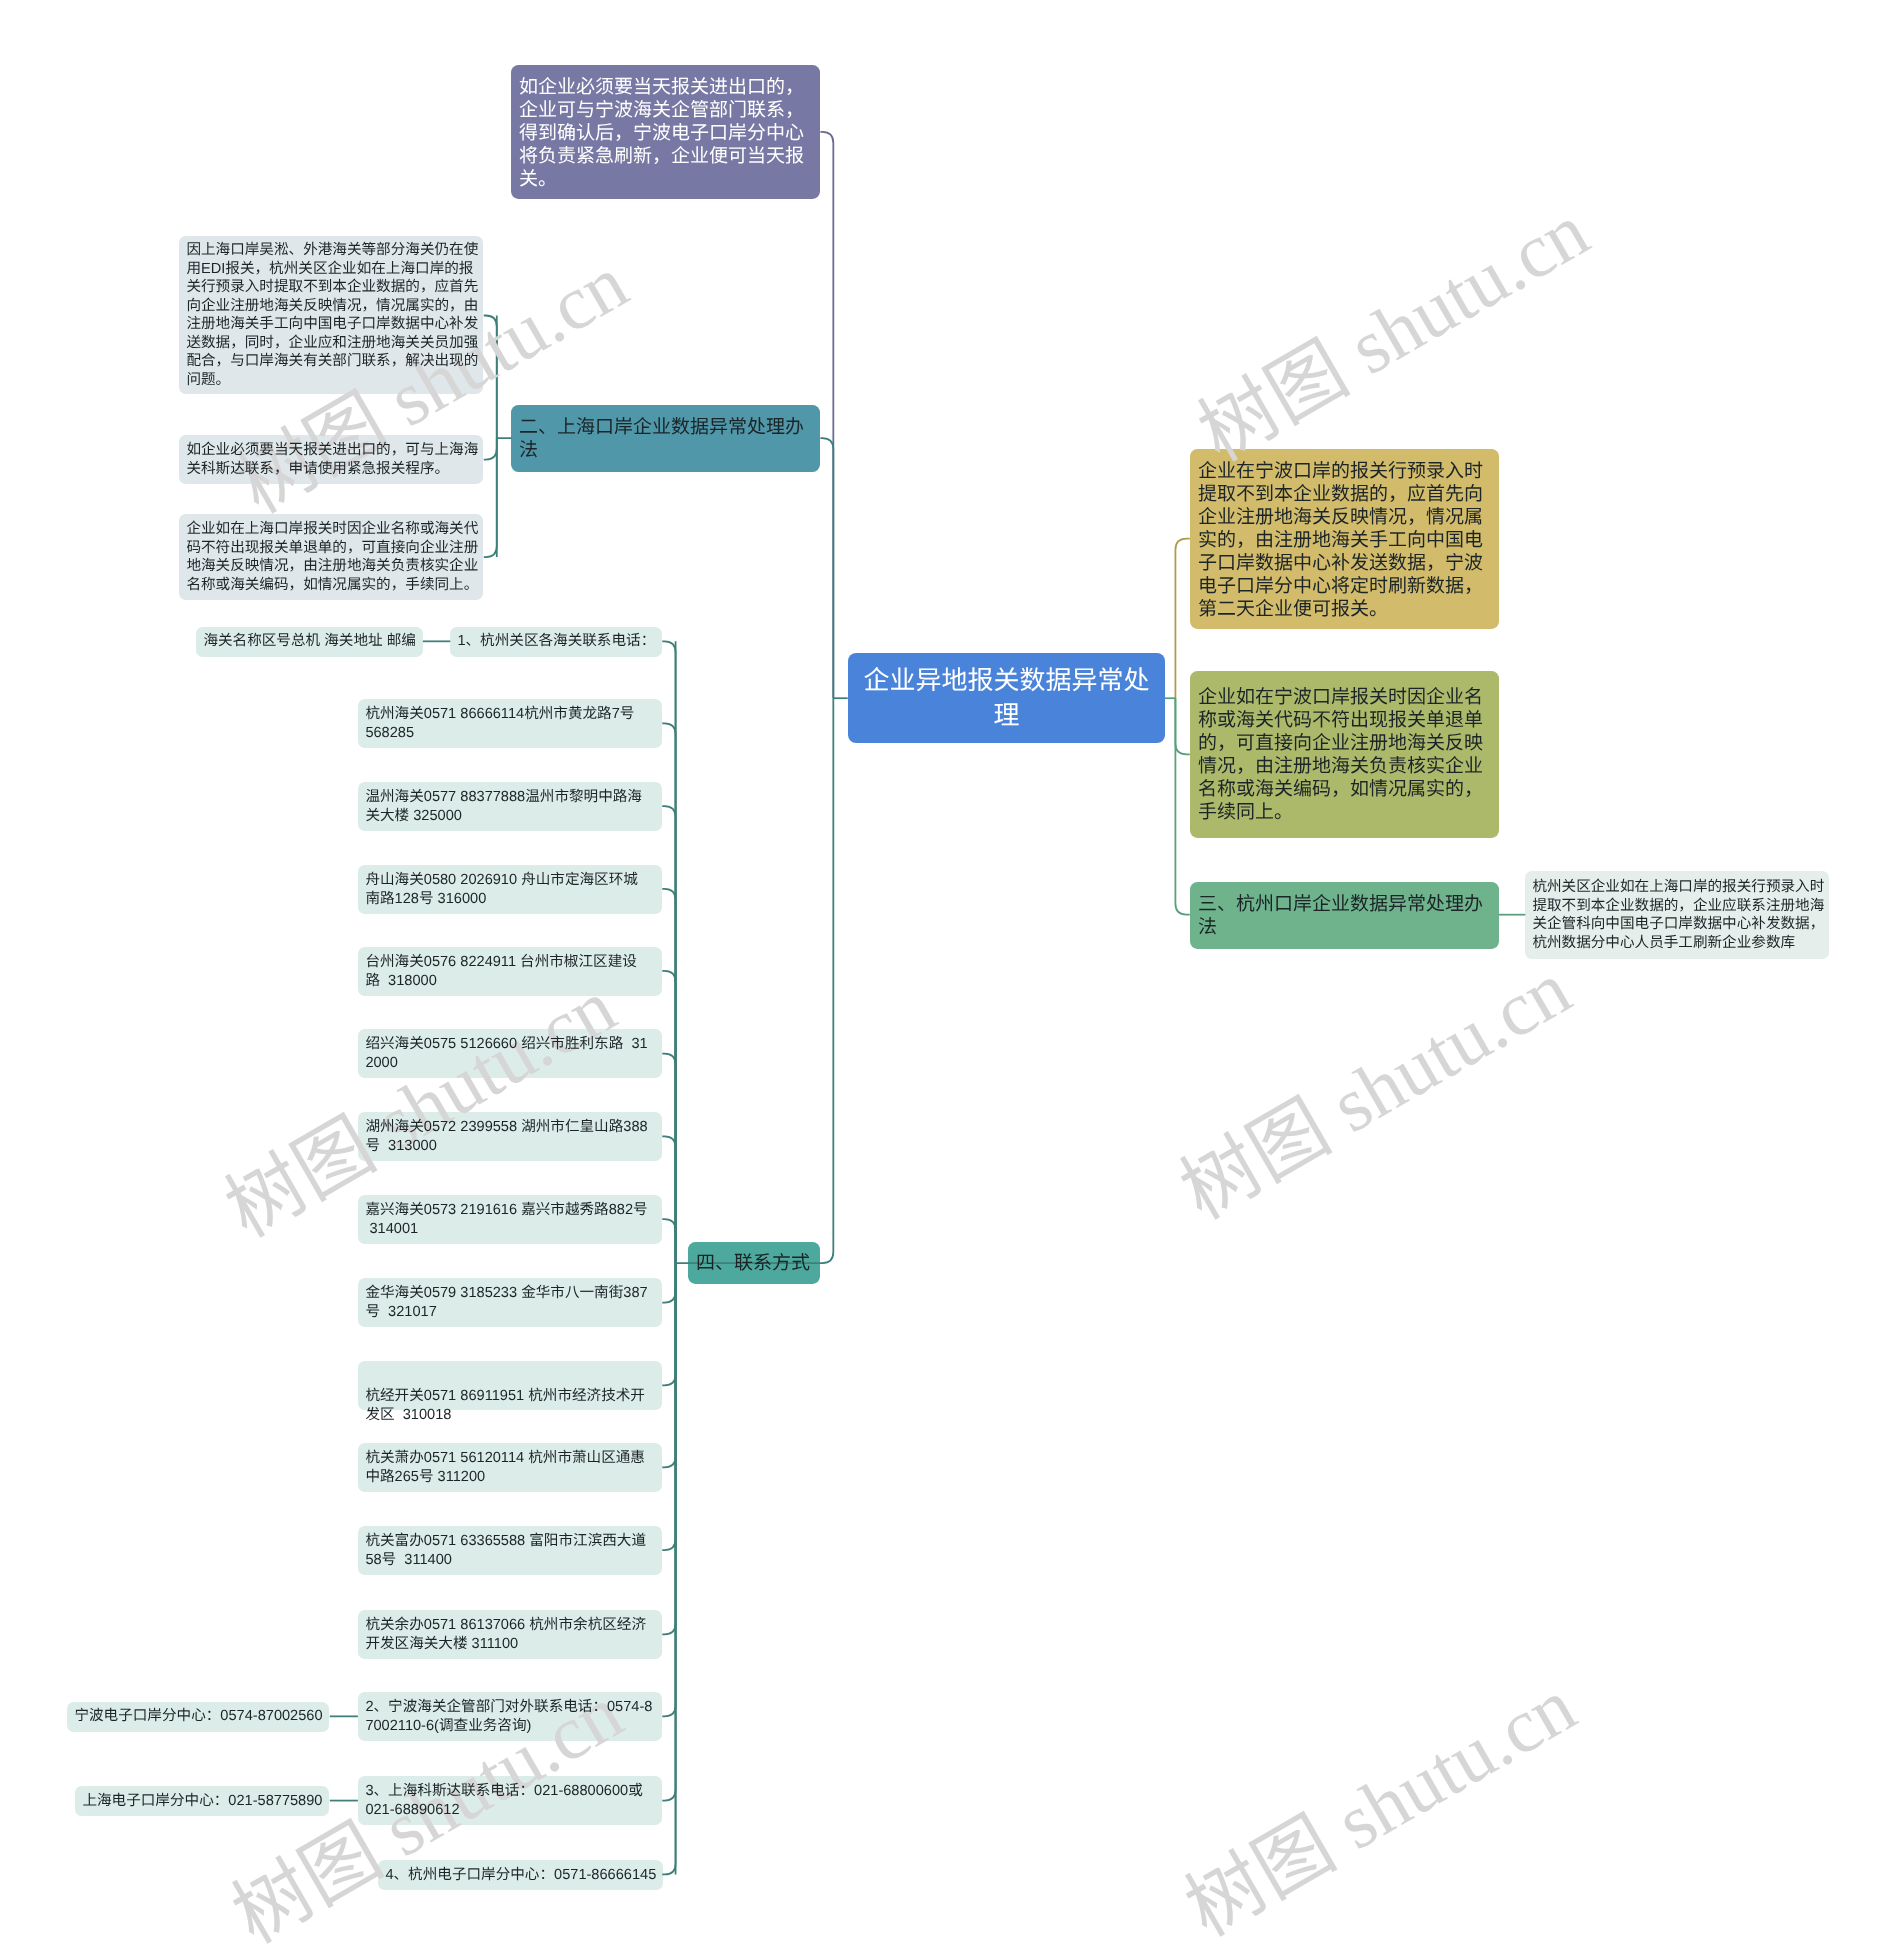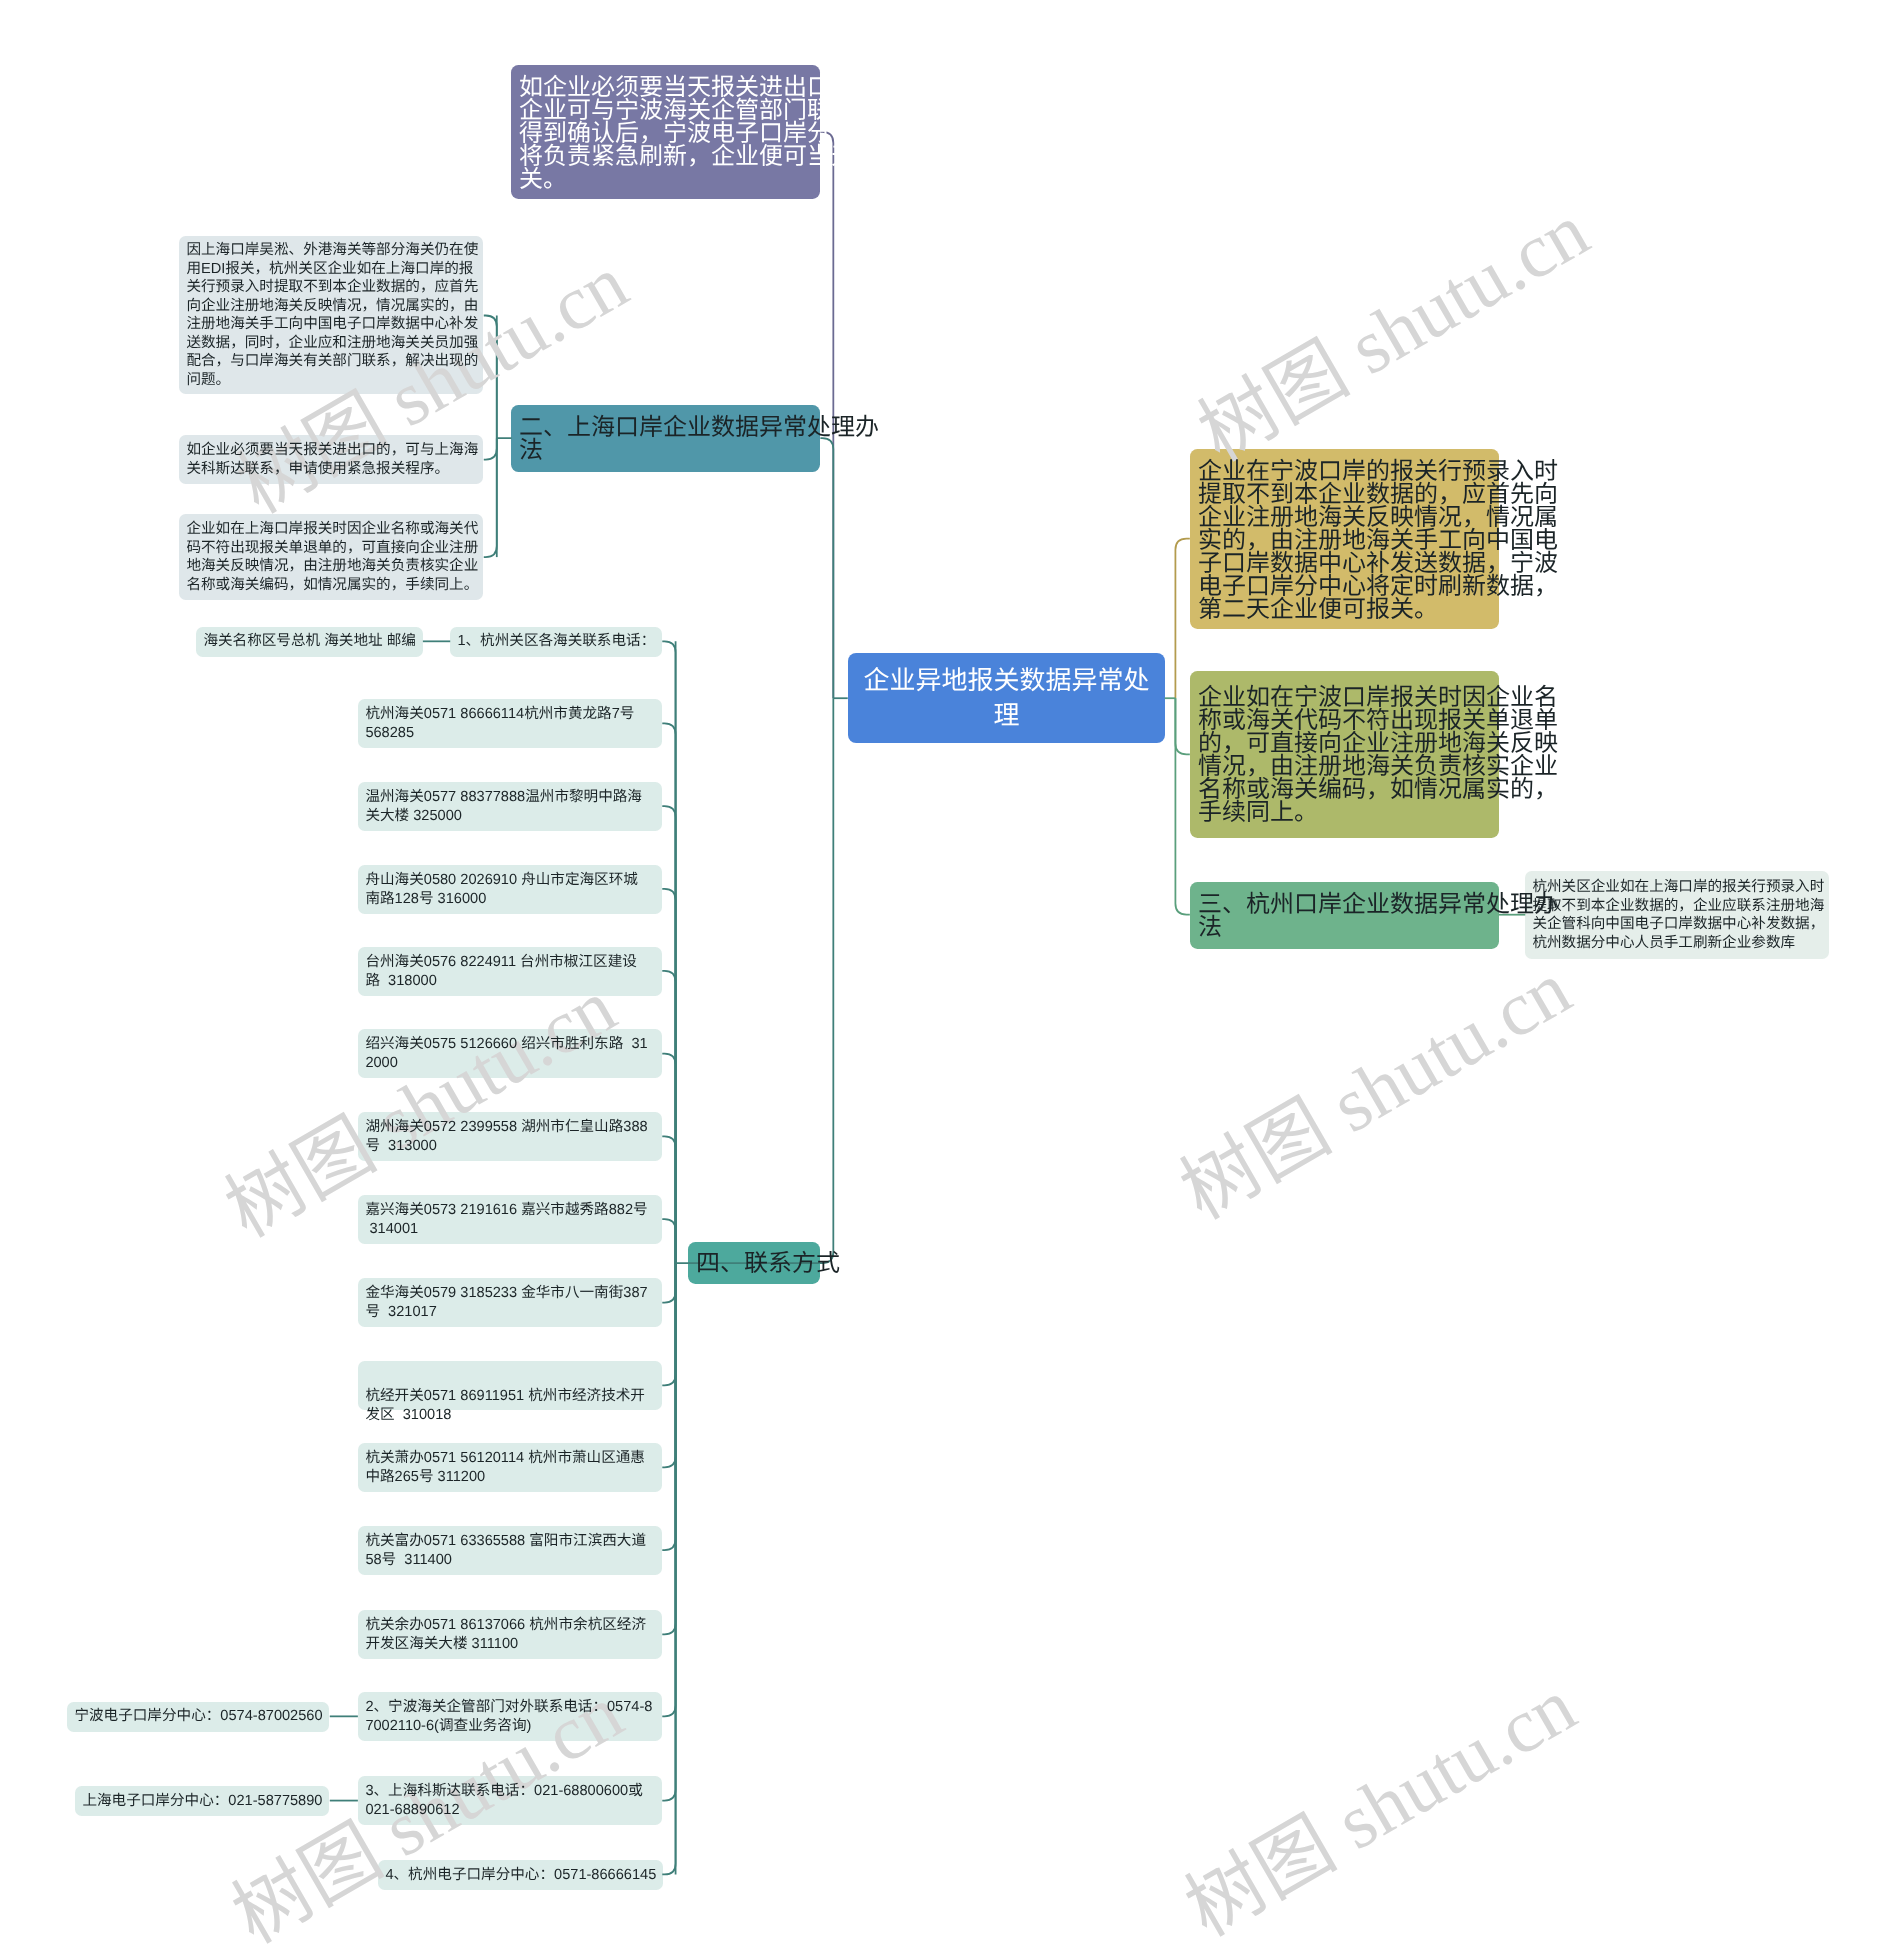--- a/index.html
+++ b/index.html
@@ -5,21 +5,21 @@
 <style>
   html,body{margin:0;padding:0;background:#ffffff;}
   body{width:1892px;height:1955px;position:relative;overflow:hidden;
        font-family:"Liberation Sans",sans-serif;}
   #canvas{position:absolute;left:0;top:0;width:1892px;height:1955px;}
   svg.links{position:absolute;left:0;top:0;width:1892px;height:1955px;}
   .node{position:absolute;box-sizing:border-box;white-space:pre;
         text-rendering:geometricPrecision;color:#1b2427;background:transparent;}
   .nodebg{position:absolute;box-sizing:border-box;border-radius:6.7px;}
   .node.small{font-size:14.6px;line-height:18.5px;padding:6px 7.4px 6px 7.4px;border-radius:6.7px;}
-  .node.mid{font-size:24px;line-height:23px;padding:10.3px 10.3px 10.3px 8.1px;border-radius:13px;}
+  .node.mid{font-size:19px;line-height:23px;padding:10.3px 10.3px 10.3px 8.1px;border-radius:13px;}
   .node.root{font-size:26px;line-height:35px;padding:9.6px 12px;border-radius:8.1px;
              color:#ffffff;text-align:center;}
   #marks{position:absolute;left:0;top:0;width:1892px;height:1955px;
          overflow:hidden;pointer-events:none;}
   .wm{position:absolute;color:#d6d6d6;font-family:"Liberation Serif",serif;
       font-size:77px;line-height:1;white-space:nowrap;
       transform:rotate(-30deg);transform-origin:0 100%;pointer-events:none;}
 </style>
 </head>
 <body>

